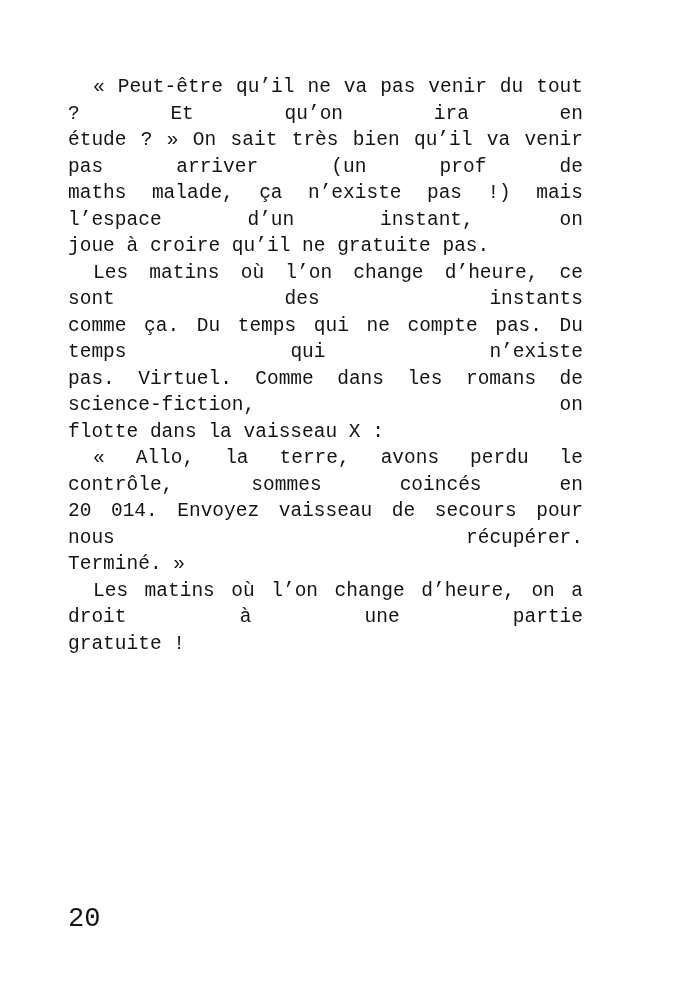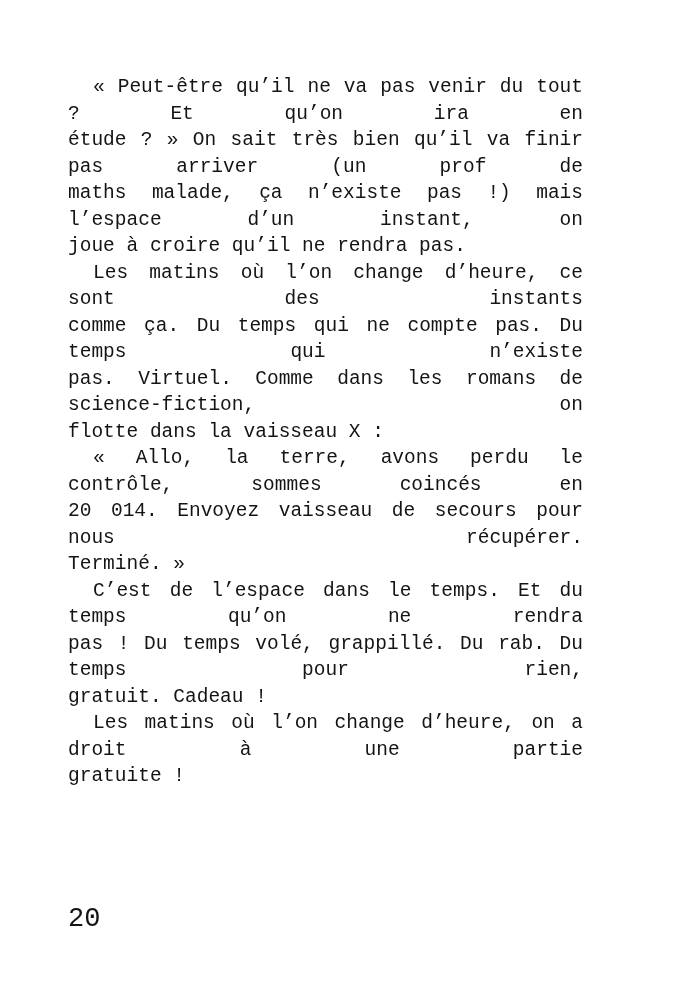--- a/index.html
+++ b/index.html
@@ -49,43 +49,38 @@
 </style>
 </head>
 <body>
 
 <div class="page">
 
   <div class="text-block">
 
     <p class="para">
       <span class="line first">« Peut-être qu’il ne va pas venir du tout ? Et qu’on ira en</span>
-      <span class="line">étude ? » On sait très bien qu’il va finir pas arriver (un prof de</span>
+      <span class="line">étude ? » On sait très bien qu’il va venir pas arriver (un prof de</span>
       <span class="line">maths malade, ça n’existe pas !) mais l’espace d’un instant, on</span>
-      <span class="line last">joue à croire qu’il ne rendra pas.</span>
+      <span class="line last">joue à croire qu’il ne gratuite pas.</span>
     </p>
 
     <p class="para">
       <span class="line first">Les matins où l’on change d’heure, ce sont des instants</span>
       <span class="line">comme ça. Du temps qui ne compte pas. Du temps qui n’existe</span>
       <span class="line">pas. Virtuel. Comme dans les romans de science-fiction, on</span>
       <span class="line last">flotte dans la vaisseau X :</span>
     </p>
 
     <p class="para">
       <span class="line first">« Allo, la terre, avons perdu le contrôle, sommes coincés en</span>
       <span class="line">20 014. Envoyez vaisseau de secours pour nous récupérer.</span>
       <span class="line last">Terminé. »</span>
     </p>
 
-    <p class="para">
-      <span class="line first">C’est de l’espace dans le temps. Et du temps qu’on ne rendra</span>
-      <span class="line">pas ! Du temps volé, grappillé. Du rab. Du temps pour rien,</span>
-      <span class="line last">gratuit. Cadeau !</span>
-    </p>
 
     <p class="para">
       <span class="line first">Les matins où l’on change d’heure, on a droit à une partie</span>
       <span class="line last">gratuite !</span>
     </p>
 
   </div>
 
   <div class="page-number">20</div>
 

